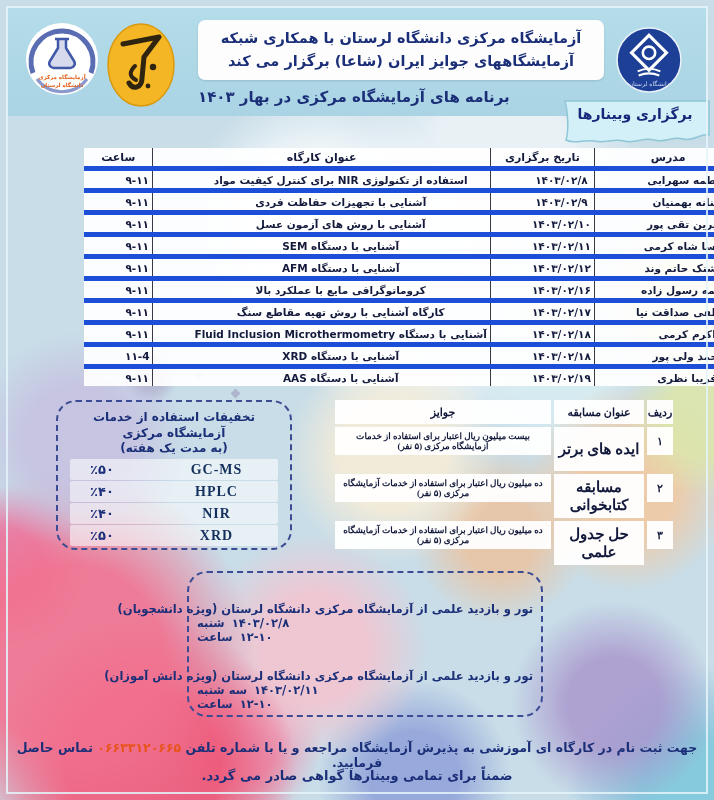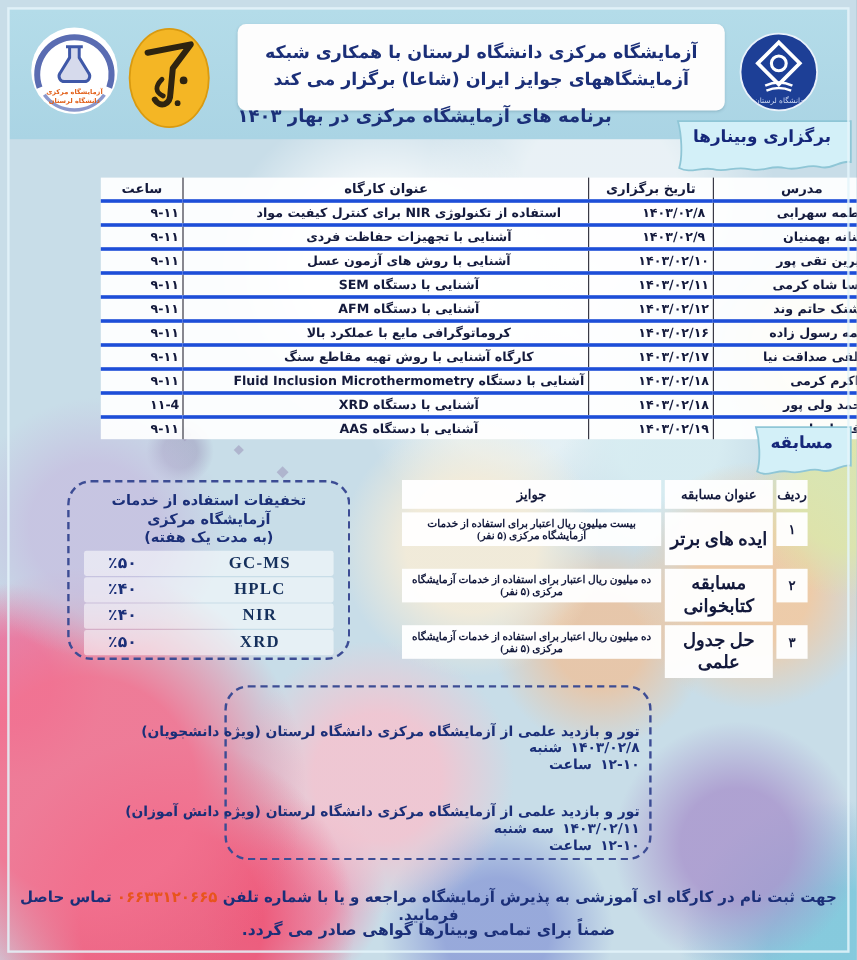--- a/index.html
+++ b/index.html
@@ -25,21 +25,21 @@
       radial-gradient(circle at 58% 97%, rgba(143,160,216,.85) 0 5%, rgba(143,160,216,0) 11%),
       radial-gradient(circle at 86% 88%, rgba(168,147,204,.8) 0 5%, rgba(168,147,204,0) 11%),
       radial-gradient(circle at 97% 99%, rgba(127,200,220,.9) 0 5%, rgba(127,200,220,0) 12%),
       radial-gradient(circle at 60% 40%, rgba(235,245,248,.8) 0 10%, rgba(235,245,248,0) 20%),
       #c8dde8;
   }
   .frame{position:absolute;inset:6px;border:2px solid rgba(228,244,250,.85);pointer-events:none;z-index:60;}
   
   .header-band{position:absolute;left:8px;right:8px;top:8px;height:108px;
     background:linear-gradient(180deg,#b4dce9 0%,#aad4e4 100%);z-index:1;}
-  .title-box{position:absolute;left:190px;top:12px;width:406px;height:72px;background:#fdfdfd;
+  .title-box{position:absolute;left:190px;top:12px;width:406px;height:60px;background:#fdfdfd;
     border-radius:7px;display:flex;flex-direction:column;align-items:center;justify-content:center;gap:1px;
     box-shadow:0 1px 2px rgba(70,110,130,.25);}
   .title-line{direction:rtl;color:#1b2f78;font-weight:700;font-size:14.5px;line-height:1.45;white-space:nowrap;}
   .subtitle{position:absolute;left:190px;top:80px;width:406px;text-align:left;direction:rtl;
     color:#1b2f78;font-weight:700;font-size:15px;}
   .uni-logo{position:absolute;right:24px;top:18px;width:66px;height:68px;}
   .shaa-logo{position:absolute;left:98px;top:14px;width:70px;height:86px;}
   .lab-logo{position:absolute;left:16px;top:13px;width:76px;height:90px;}
   .lab-caption{position:absolute;left:0;right:0;top:52px;text-align:center;color:#e2601a;
     font-size:5.5px;font-weight:700;line-height:1.5;direction:rtl;}
@@ -51,21 +51,21 @@
   .ribbon-webinars{right:2px;top:99px;width:154px;height:52px;}
   .ribbon-contest{right:2px;top:354px;width:88px;height:50px;}
   
   .webinar-table{position:absolute;left:84px;top:148px;width:524px;border-collapse:collapse;
     direction:rtl;background:rgba(255,255,255,.93);z-index:2;}
   .webinar-table th,.webinar-table td{
     border-left:1px solid #3a3a46;padding:0 3px;font-weight:700;color:#141a3c;
     white-space:nowrap;overflow:hidden;text-align:center;}
   .webinar-table th:last-child,.webinar-table td:last-child{border-left:none;}
   .webinar-table th{font-size:11px;height:18px;border-bottom:1px solid #9db9cb;}
-  .webinar-table td{font-size:10.5px;height:17px;border-top:3px solid #1d4ed8;padding-left:41px;}
+  .webinar-table td{font-size:10.5px;height:17px;border-top:5px solid #1d4ed8;padding-left:41px;}
   .webinar-table .col-row{width:32px;}
   .webinar-table .col-ins{width:100px;}
   .webinar-table .col-date{width:84px;}
   .webinar-table .col-title{width:272px;}
   .webinar-table .col-time{width:28px;}
   .num{direction:ltr;unicode-bidi:bidi-override;font-family:"DejaVu Sans",sans-serif;}
   .latin{font-family:"Liberation Serif",serif;}
   
   .contest-table{position:absolute;left:335px;top:400px;width:338px;z-index:2;direction:rtl;
     display:grid;grid-template-columns:26px 90px 216px;column-gap:3px;row-gap:3px;}
@@ -83,21 +83,21 @@
   .discount-row{display:flex;direction:ltr;align-items:center;height:21px;margin:1px 2px;
     background:rgba(255,255,255,.55);border-radius:2px;gap:21px;}
   .discount-pct{width:64px;text-align:center;color:#1b2f78;font-weight:700;font-size:13px;}
   .discount-service{flex:1;text-align:center;color:#15305c;font-weight:700;font-size:14px;letter-spacing:1px;}
   .speck{position:absolute;background:#9b94b8;opacity:.55;transform:rotate(45deg);z-index:1;}
   
   .tour-box{position:absolute;left:187px;top:571px;width:356px;height:146px;z-index:2;
     border:2.5px dashed #3c4c94;border-radius:20px;box-sizing:border-box;
     display:flex;flex-direction:column;justify-content:space-evenly;padding:4px 8px;}
   .tour-line{direction:rtl;text-align:center;color:#1b2f78;font-weight:700;font-size:11.5px;white-space:nowrap;margin-top:25px;}
-  .tour-flex{display:flex;direction:ltr;justify-content:flex-end;gap:7px;
+  .tour-flex{display:flex;direction:ltr;justify-content:flex-start;gap:7px;
     color:#1b2f78;font-weight:700;font-size:11.5px;}
   
   .footer-line1{position:absolute;left:0;right:0;top:740px;text-align:center;direction:rtl;
     color:#1b2f78;font-weight:700;font-size:12.5px;z-index:2;}
   .footer-line1 .phone{color:#e8541c;font-weight:700;}
   .footer-line2{position:absolute;left:0;right:0;top:768px;text-align:center;direction:rtl;
     color:#1b2f78;font-weight:700;font-size:13px;z-index:2;}
 </style>
 </head>
 <body>
@@ -242,26 +242,20 @@
         <tr>
           <td class="col-row">۱۰</td>
           <td class="col-ins">فریبا نظری</td>
           <td class="col-date num">۱۴۰۳/۰۲/۱۹</td>
           <td class="col-title">آشنایی با دستگاه AAS</td>
           <td class="col-time num">۹-۱۱</td>
         </tr>
       </tbody>
   </table>
 
-  <div class="ribbon ribbon-contest">
-    <svg class="flag" viewBox="0 0 88 50" preserveAspectRatio="none">
-      <path d="M6 2 H85 V34 C77 32 71 41 60 38 C50 35 44 42 33 39 C23 37 15 44 7 39 C10 29 9 13 6 2 Z" fill="#d3f0f8" stroke="#8fc6d6" stroke-width="1.5"></path>
-    </svg>
-    <div class="rlabel">مسابقه</div>
-  </div>
 
   <div class="contest-table">
     <div class="contest-cell contest-head">ردیف</div>
     <div class="contest-cell contest-head">عنوان مسابقه</div>
     <div class="contest-cell contest-head">جوایز</div>
 
   <div class="contest-cell contest-num">۱</div>
       <div class="contest-cell contest-title">ایده های برتر</div>
       <div class="contest-cell contest-prize">بیست میلیون ریال اعتبار برای استفاده از خدمات آزمایشگاه مرکزی (۵ نفر)</div>
       <div class="contest-cell contest-num">۲</div>

